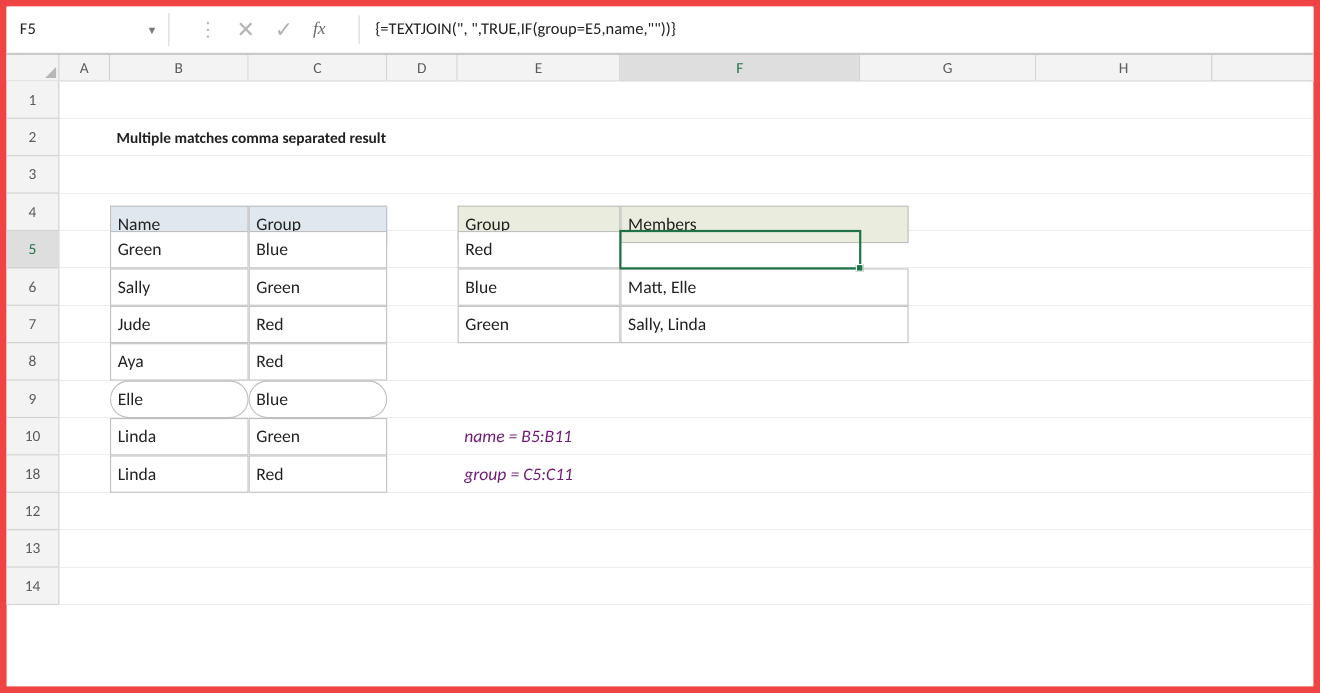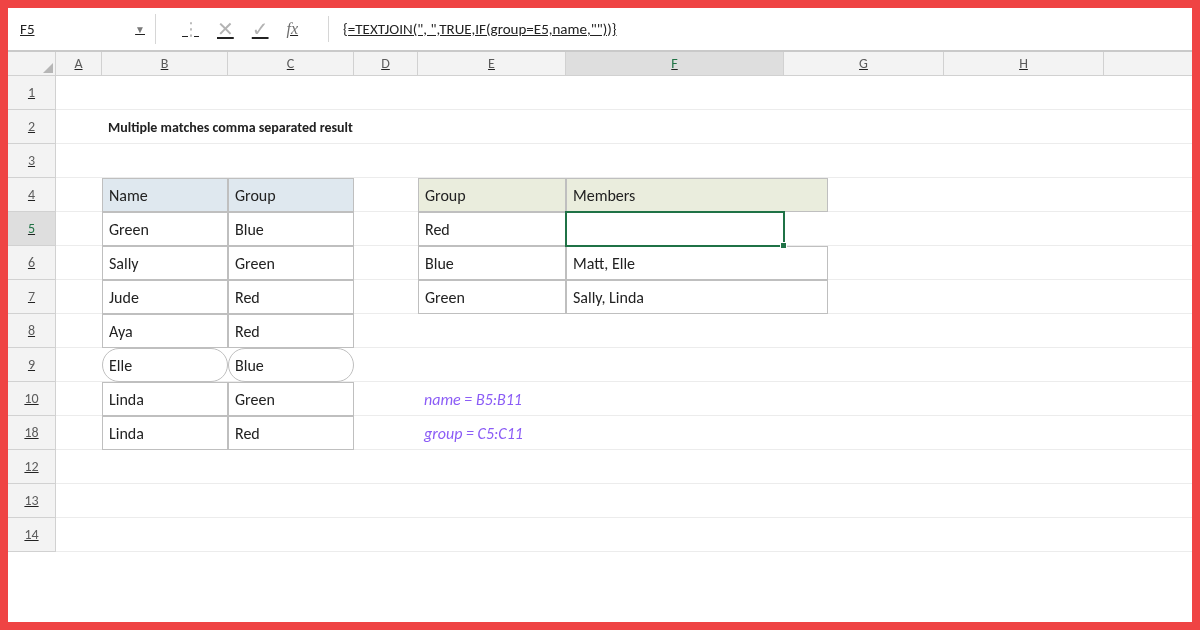--- a/index.html
+++ b/index.html
@@ -4,25 +4,24 @@
 <style>
   * { box-sizing: border-box; margin: 0; padding: 0; }
   body {
     font-family: Calibri, "Segoe UI", Arial, sans-serif;
     font-size: 15px;
     color: #222;
     background: #fff;
     overflow: hidden;
   }
   .outer {
-    border: 8px solid #ef4444;
+    border: 6px solid #ef4444;
     width: 1200px;
     height: 630px;
     position: relative;
-    text-decoration: underline;
   }
   .frame {
     width: 100%;
     height: 100%;
     position: relative;
   }
 
   
   .fbar {
     display: flex;
@@ -169,21 +168,21 @@
   .x-B { left: 46px; }
   .x-C { left: 172px; }
   .x-E { left: 362px; }
   .x-F { left: 510px; }
 
   .w-B { width: 126px; }
   .w-C { width: 126px; }
   .w-E { width: 148px; }
   .w-F { width: 262px; }
   .r2 { top: 34px; }
-  .r4 { top: 102px; }
+  .r4 { top: 113px; }
   .r5 { top: 136px; }
   .r6 { top: 170px; }
   .r7 { top: 204px; }
   .r8 { top: 238px; }
   .r9 { top: 272px; border-radius: 17px; }
   .r10 { top: 306px; }
   .r11 { top: 340px; }
 
   .title {
     font-weight: bold;
@@ -203,21 +202,21 @@
   .tblhdr2 {
     background: #eaeddd;
     border: 1px solid #bfbfbf;
   }
   .tblcell2 {
     border: 1px solid #bfbfbf;
     background: #fff;
   }
   .note {
     font-style: italic;
-    color: #8b5cf6;
+    color: #701a75;
     white-space: nowrap;
   }
 
   
   .active-cell {
     position: absolute;
     border: 2px solid #1f7246;
     pointer-events: none;
   }
   .active-cell .handle {

